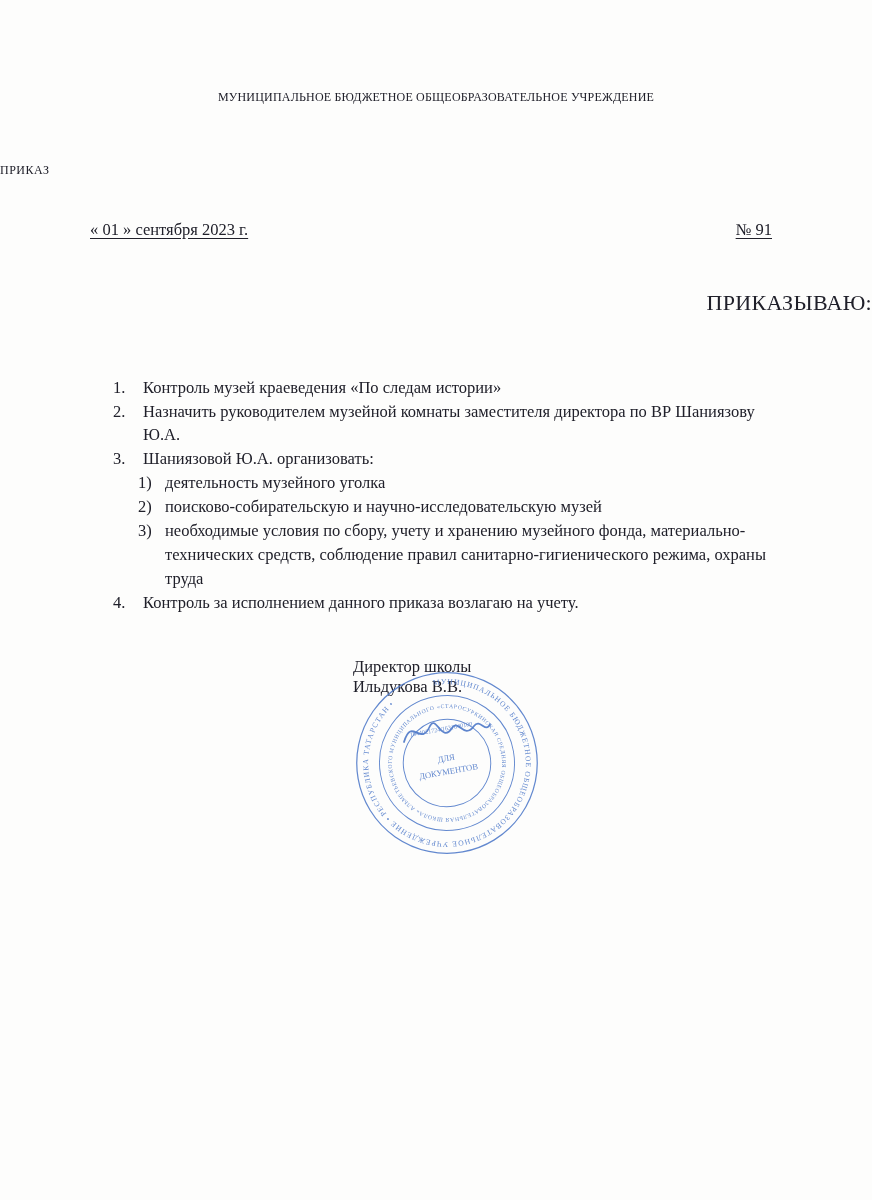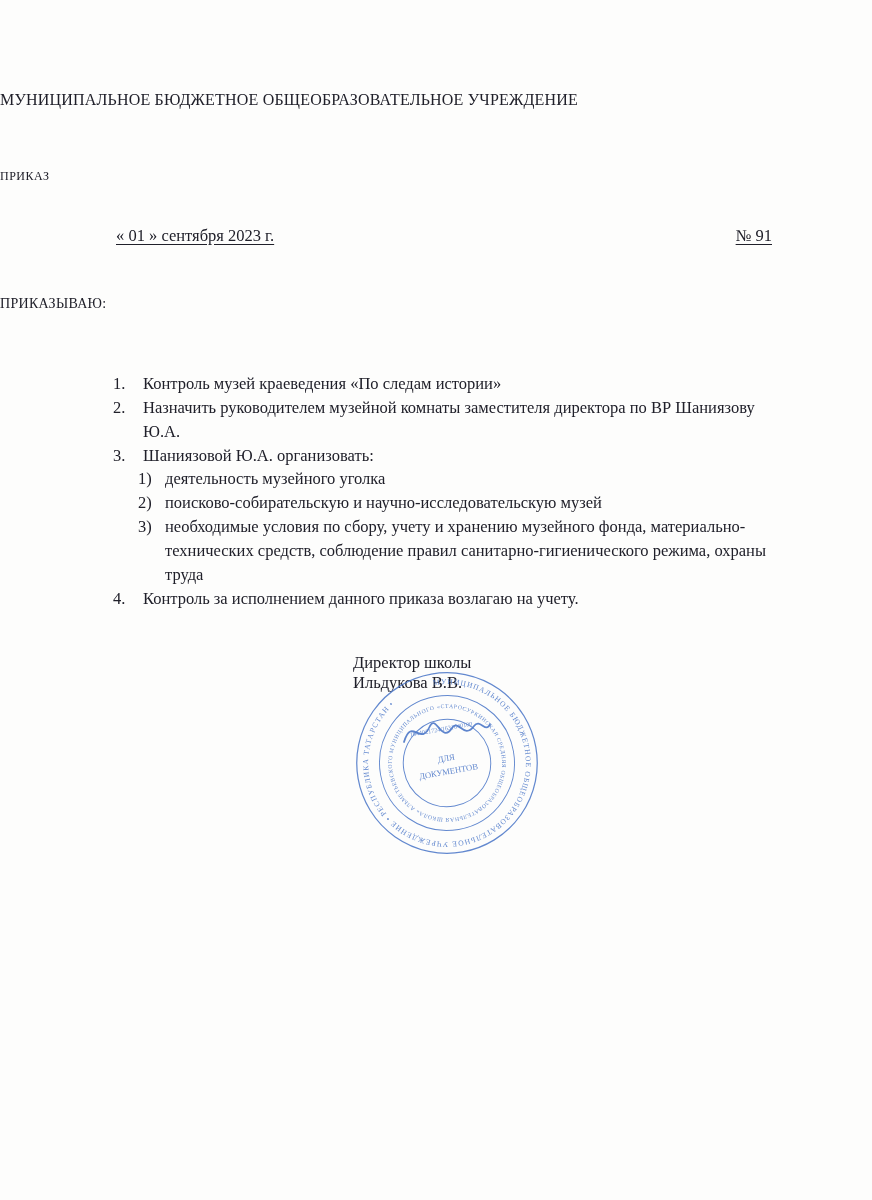--- a/index.html
+++ b/index.html
@@ -7,30 +7,30 @@
     position:relative;
     width:872px;height:1200px;
     margin:0 auto;
     background:#fdfdfc;
     font-family:"Liberation Serif","DejaVu Serif",serif;
     color:#20202a;
     overflow:hidden;
     box-sizing:border-box;
     padding-top:88px;
   }
-  .doc-header{font-size:16px;line-height:1.55;letter-spacing:.2px;}
+  .doc-header{text-align:center;font-size:12px;line-height:1.55;letter-spacing:.2px;}
   .doc-title{text-align:left;font-size:12px;margin-top:56px;letter-spacing:.5px;}
   .date-row{
     display:flex;justify-content:space-between;align-items:baseline;
-    margin:42px 100px 0 116px;font-size:16.5px;
+    margin:42px 100px 0 90px;font-size:16.5px;
   }
   .underlined{text-decoration:underline;text-underline-offset:3px;}
   .subject{margin:16px 90px 0 90px;font-weight:bold;font-size:16.5px;}
   .intro{margin:20px 90px 0 90px;font-size:16.5px;}
-  .resolve{text-align:left;margin-top:50px;font-size:14px;letter-spacing:.3px;}
+  .resolve{text-align:right;margin-top:50px;font-size:22px;letter-spacing:.3px;}
   .main-list{margin:60px 80px 0 113px;font-size:16.5px;line-height:1.45;}
   .item{display:flex;}
   .item .marker{flex:none;width:30px;}
   .item .text{flex:1;}
   .sub-list{margin-left:25px;}
   .sub-list .marker{width:27px;}
   .signature-row{
     margin-top:42px;padding-left:275px;font-size:16.5px;
     display:flex;align-items:baseline;flex-direction:column;
   }

